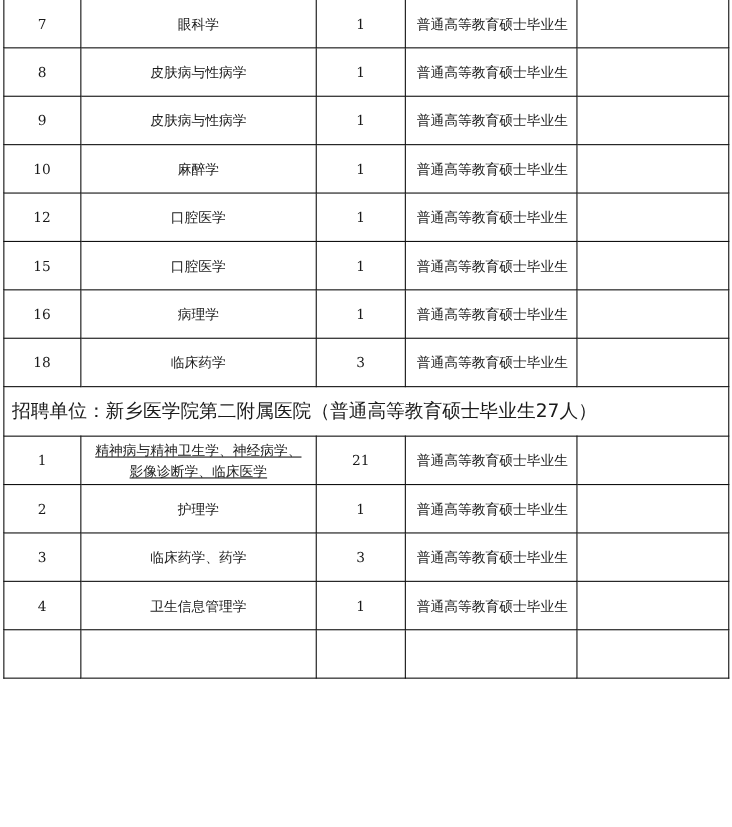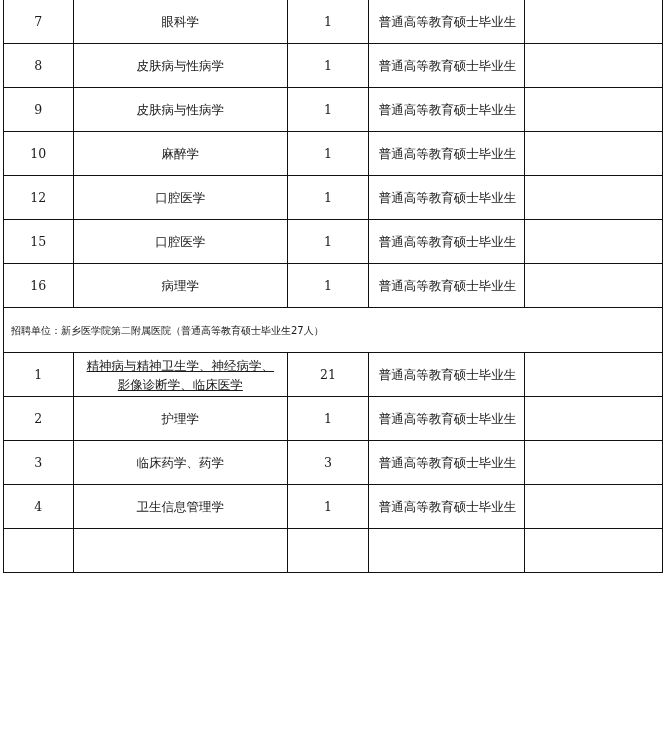--- a/index.html
+++ b/index.html
@@ -30,21 +30,21 @@
       vertical-align: middle;
       font-size: 12.5px;
       line-height: 19px;
     }
     .tbl tr.data-row td { height: 43px; }
     .tbl tr.first-row td { height: 43px; }
     .tbl tr.section-row td {
       height: 44px;
       text-align: left;
       padding-left: 7px;
-      font-size: 10px;
+      font-size: 17px;
     }
     .c-no { width: 69px; }
     .c-major { width: 213px; }
     .c-count { width: 80px; }
     .c-edu { width: 155px; }
     .c-note { width: 137px; }
     .num {
       font-family: "DejaVu Serif", "Liberation Serif", serif;
       font-size: 12.5px;
     }
@@ -117,20 +117,27 @@
       <td><span class="edu-text">普通高等教育硕士毕业生</span></td>
       <td></td>
     </tr>
     <tr class="data-row">
       <td class="num">16</td>
       <td>病理学</td>
       <td class="num">1</td>
       <td><span class="edu-text">普通高等教育硕士毕业生</span></td>
       <td></td>
     </tr>
+    <tr class="data-row">
+      <td class="num">18</td>
+      <td>临床药学</td>
+      <td class="num">3</td>
+      <td><span class="edu-text">普通高等教育硕士毕业生</span></td>
+      <td></td>
+    </tr>
 
     <tr class="section-row">
       <td colspan="5">招聘单位：新乡医学院第二附属医院（普通高等教育硕士毕业生27人）</td>
     </tr>
 
     <tr class="data-row">
       <td class="num">1</td>
       <td><span class="major-multi">精神病与精神卫生学、神经病学、影像诊断学、临床医学</span></td>
       <td class="num">21</td>
       <td><span class="edu-text">普通高等教育硕士毕业生</span></td>

